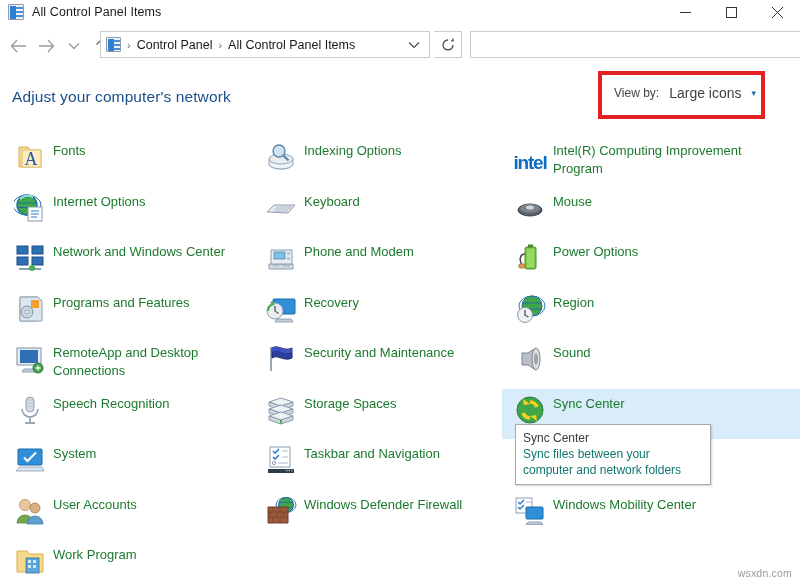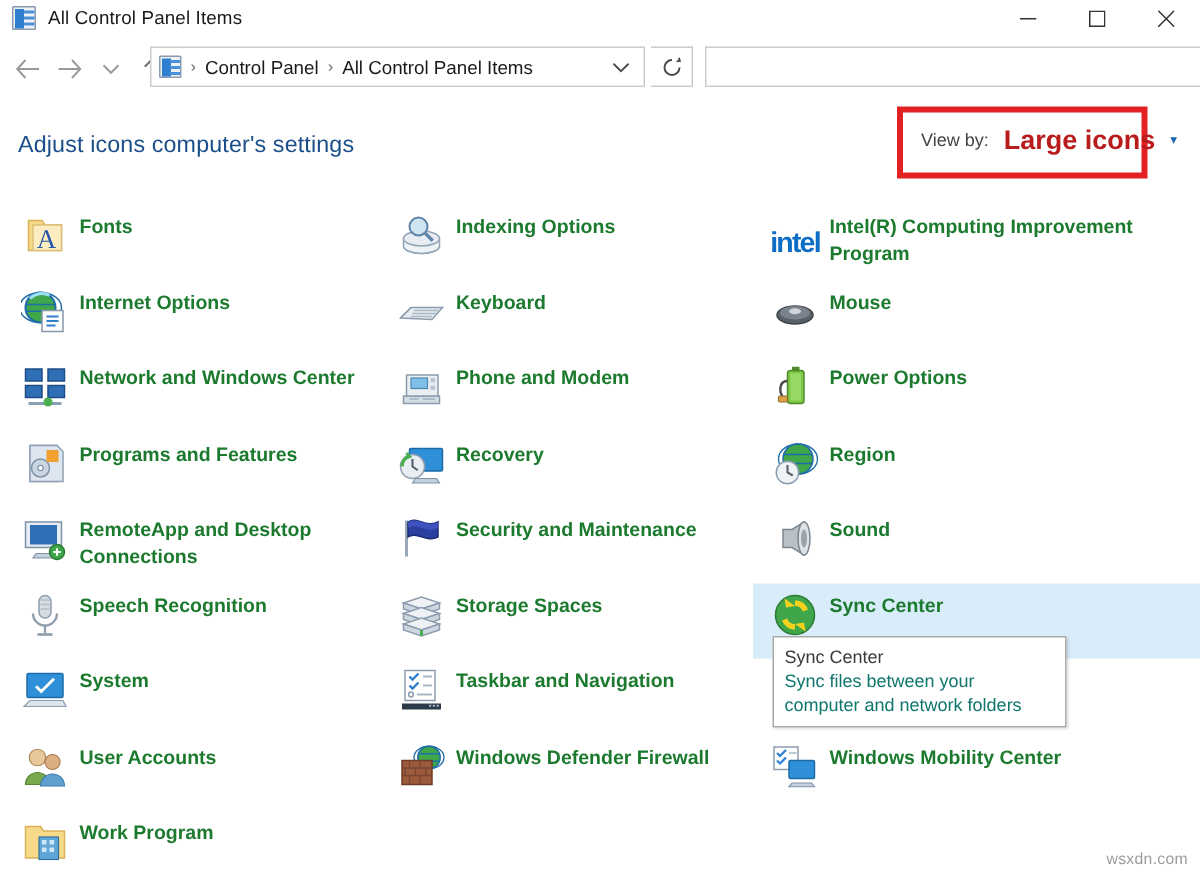--- a/index.html
+++ b/index.html
@@ -90,21 +90,21 @@
   
   .redbox {
     position: absolute; left: 598px; top: 71px; width: 167px; height: 48px;
     border: 4px solid #e22222; background: transparent;
   }
   .viewby {
     position: absolute; left: 614px; top: 82px; height: 22px;
     display: flex; align-items: center; gap: 10px; justify-content: flex-end;
   }
   .viewby-label { font-size: 12px; color: #444444; }
-  .viewby-value { font-size: 18px; color: #b91c1c; font-weight: bold; }
+  .viewby-value { font-size: 14px; color: #404040; }
   .viewby-caret { color: #1a66b3; font-size: 9px; line-height: 1; }
 
   
   .grid { position: absolute; left: 0; top: 136px; width: 800px; height: 448px; }
   .col { position: absolute; top: 0; width: 250px; }
   .col-1 { left: 0; }
   .col-2 { left: 251px; }
   .col-3 { left: 502px; width: 298px; }
 
   .item {
@@ -112,21 +112,20 @@
     height: 50.5px; padding-left: 14px;
   }
   .col-3 .item { padding-left: 12px; }
   .item .ico {
     flex: 0 0 32px; width: 32px; height: 32px; margin-top: 5px; position: relative;
   }
   .item .lbl {
     margin-left: 7px; margin-top: 6px;
     font-size: 13px; line-height: 17.5px; color: #1c7a2e;
     max-width: 185px;
-    font-weight: bold;
   }
   .col-3 .item .lbl { max-width: 210px; }
   .item.selected { background: #d8ecfa; }
   .item.selected .lbl { color: #1c7a2e; }
 
   
   .tooltip {
     position: absolute; left: 515px; top: 424px; width: 196px;
     background: #ffffff; border: 1px solid #a9a9a9;
     box-shadow: 1px 1px 2px rgba(0,0,0,.18);
@@ -230,21 +229,21 @@
 
   <div class="refreshbtn">
     <svg width="14" height="14" viewBox="0 0 14 14">
       <path d="M12 7 A5 5 0 1 1 7 2" fill="none" stroke="currentColor" stroke-width="1.3"></path>
       <path d="M11.6 0.6 L12.2 2.6 L10.1 2.9" fill="none" stroke="currentColor" stroke-width="1.3"></path>
     </svg>
   </div>
 
   <div class="searchbox" title=""></div>
 
-  <div class="heading">Adjust icons computer's settings</div>
+  <div class="heading">Adjust your computer's network</div>
 
   <div class="redbox"></div>
   <div class="viewby">
     <span class="viewby-label">View by:</span>
     <span class="viewby-value">Large icons</span>
     <span class="viewby-caret">▾</span>
   </div>
 
   <div class="grid">
 

